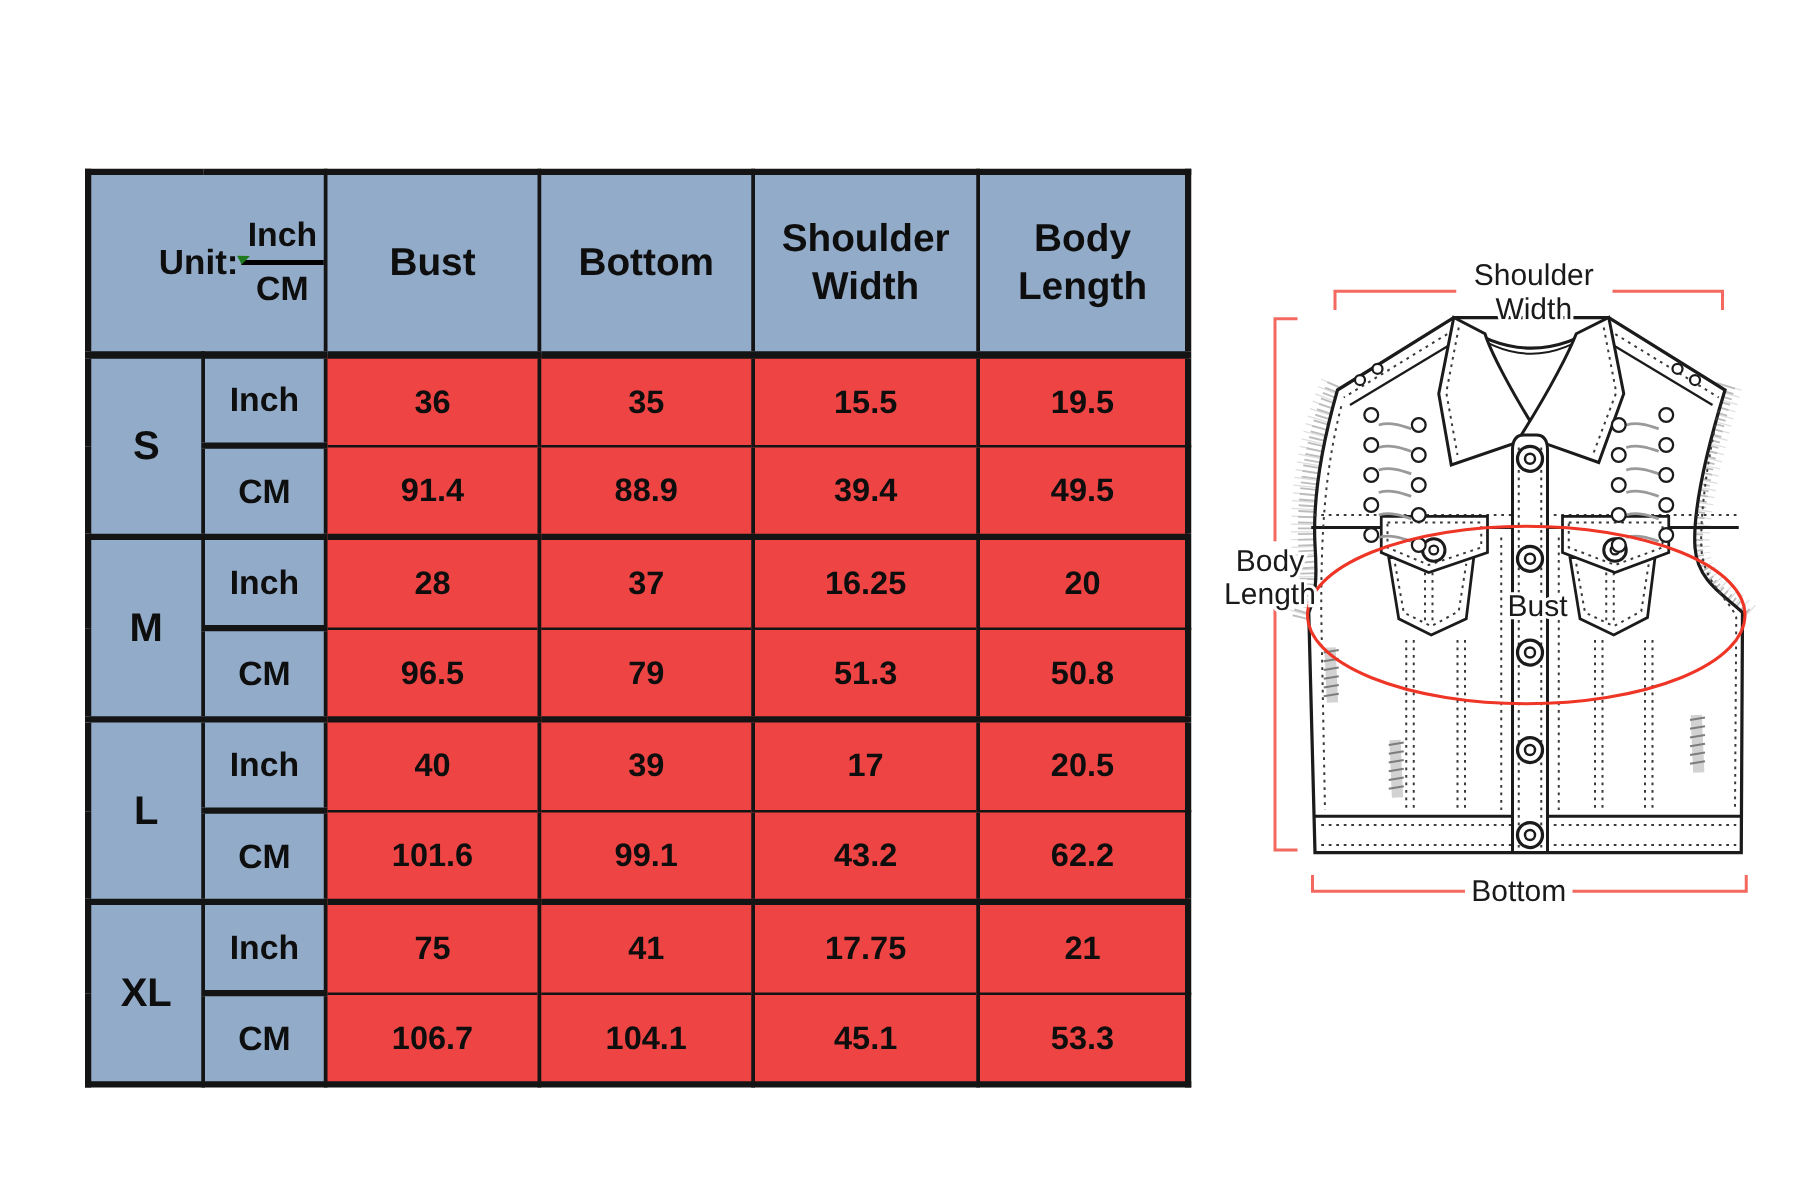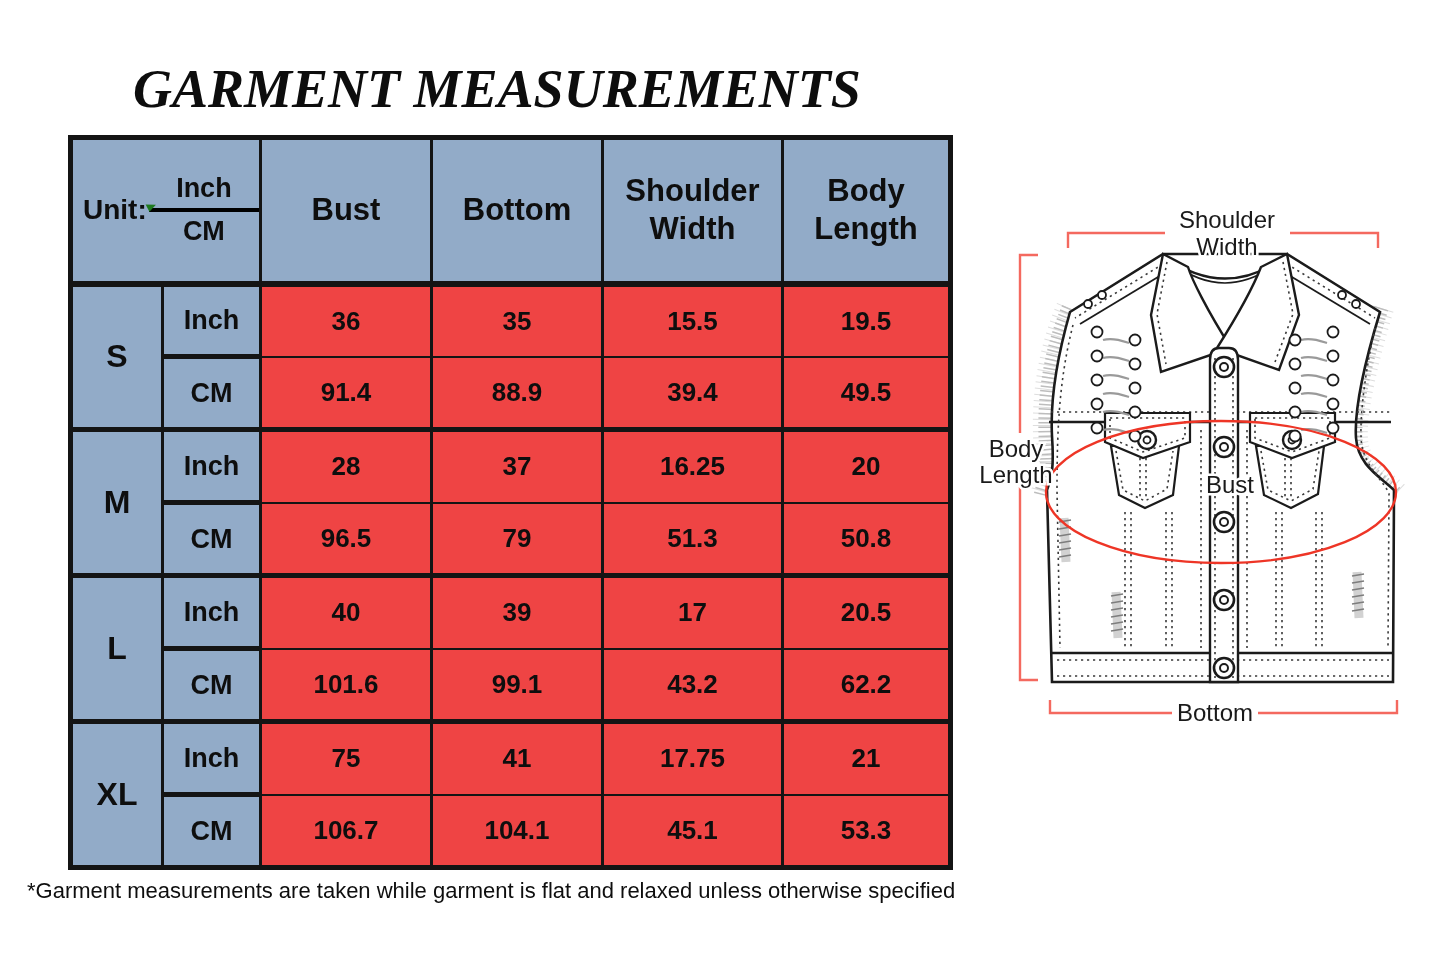--- a/index.html
+++ b/index.html
@@ -16,21 +16,21 @@
   tr.head{height:146px;}
   tr.body-row{height:73px;}
   .blue{background:#92abc8;}
   tr.head th{font-size:31px;font-weight:bold;line-height:1.25;}
   tr.head th,tr.head td{border-bottom-width:6px;}
   tr.sec td{border-top-width:5px;}
   td.cmlab{border-top-width:5px !important;}
   td.size-cell{font-size:32px;font-weight:bold;}
   td.unit-sub{font-size:27px;font-weight:bold;}
   td.val{font-size:26px;font-weight:bold;background:#ef4444;}
-  .ucwrap{display:flex;align-items:center;height:100%;padding-left:10px;box-sizing:border-box;}
+  .ucwrap{display:flex;align-items:center;height:100%;padding-left:10px;box-sizing:border-box;margin-left:44px;}
   .unit-word{font-size:28px;font-weight:bold;white-space:nowrap;}
   .frac{position:relative;flex:1;display:flex;flex-direction:column;justify-content:center;margin-left:2px;}
   .ftop,.fbot{width:100%;text-align:center;font-size:27px;font-weight:bold;}
   .ftop{padding-bottom:4px;border-bottom:4px solid #000;}
   .fbot{padding-top:4px;}
   .gmark{position:absolute;left:-2px;top:calc(50% - 8px);width:0;height:0;
          border-top:5px solid transparent;border-bottom:3px solid transparent;
          border-left:9px solid #1f7a1f;transform:rotate(-28deg);}
   .footnote{position:absolute;left:27px;top:878px;font-size:22px;color:#0e0e0e;}
   svg.vest{position:absolute;left:985px;top:190px;overflow:visible;}
@@ -39,21 +39,20 @@
   .ln{stroke:#1b1b1b;fill:none;}
   .dot{stroke:#3a3a3a;fill:none;stroke-width:1.6;stroke-dasharray:2.2 3.8;}
   .wfill{fill:#ffffff;stroke:#1b1b1b;}
   .red{fill:none;stroke-width:2.4;}
 </style>
 </head>
 <body>
 
 <div class="page">
 
-  <h1 class="title">GARMENT MEASUREMENTS</h1>
 
   <table class="size-table">
     <colgroup>
       <col style="width:92px">
         <col style="width:98px">
         <col style="width:171px">
       <col style="width:171px">
         <col style="width:180px">
         <col style="width:168px">
     </colgroup>
@@ -134,21 +133,20 @@
     <tr class="body-row">
       <td class="blue unit-sub cmlab">CM</td>
       <td class="val">106.7</td>
       <td class="val">104.1</td>
       <td class="val">45.1</td>
       <td class="val">53.3</td>
     </tr>
   </tbody>
     </table>
 
-  <div class="footnote">*Garment measurements are taken while garment is flat and relaxed unless otherwise specified</div>
 
   <svg class="vest" width="460" height="550" viewBox="0 0 460 550">
 
     <g>
       <path d="M84,118 C64,165 58,215 62,262 C64,286 58,296 56,306" stroke="#dedede" stroke-width="26" fill="none" stroke-dasharray="1,5"></path>
       <path d="M84,118 C64,165 58,215 62,262 C64,286 58,296 56,306" stroke="#bdbdbd" stroke-width="15" fill="none" stroke-dasharray="1.5,3"></path>
       <path d="M396,118 C381,168 368,220 370,250 C372,278 396,290 411,304" stroke="#dedede" stroke-width="26" fill="none" stroke-dasharray="1,5"></path>
       <path d="M396,118 C381,168 368,220 370,250 C372,278 396,290 411,304" stroke="#bdbdbd" stroke-width="15" fill="none" stroke-dasharray="1.5,3"></path>
     </g>
 

